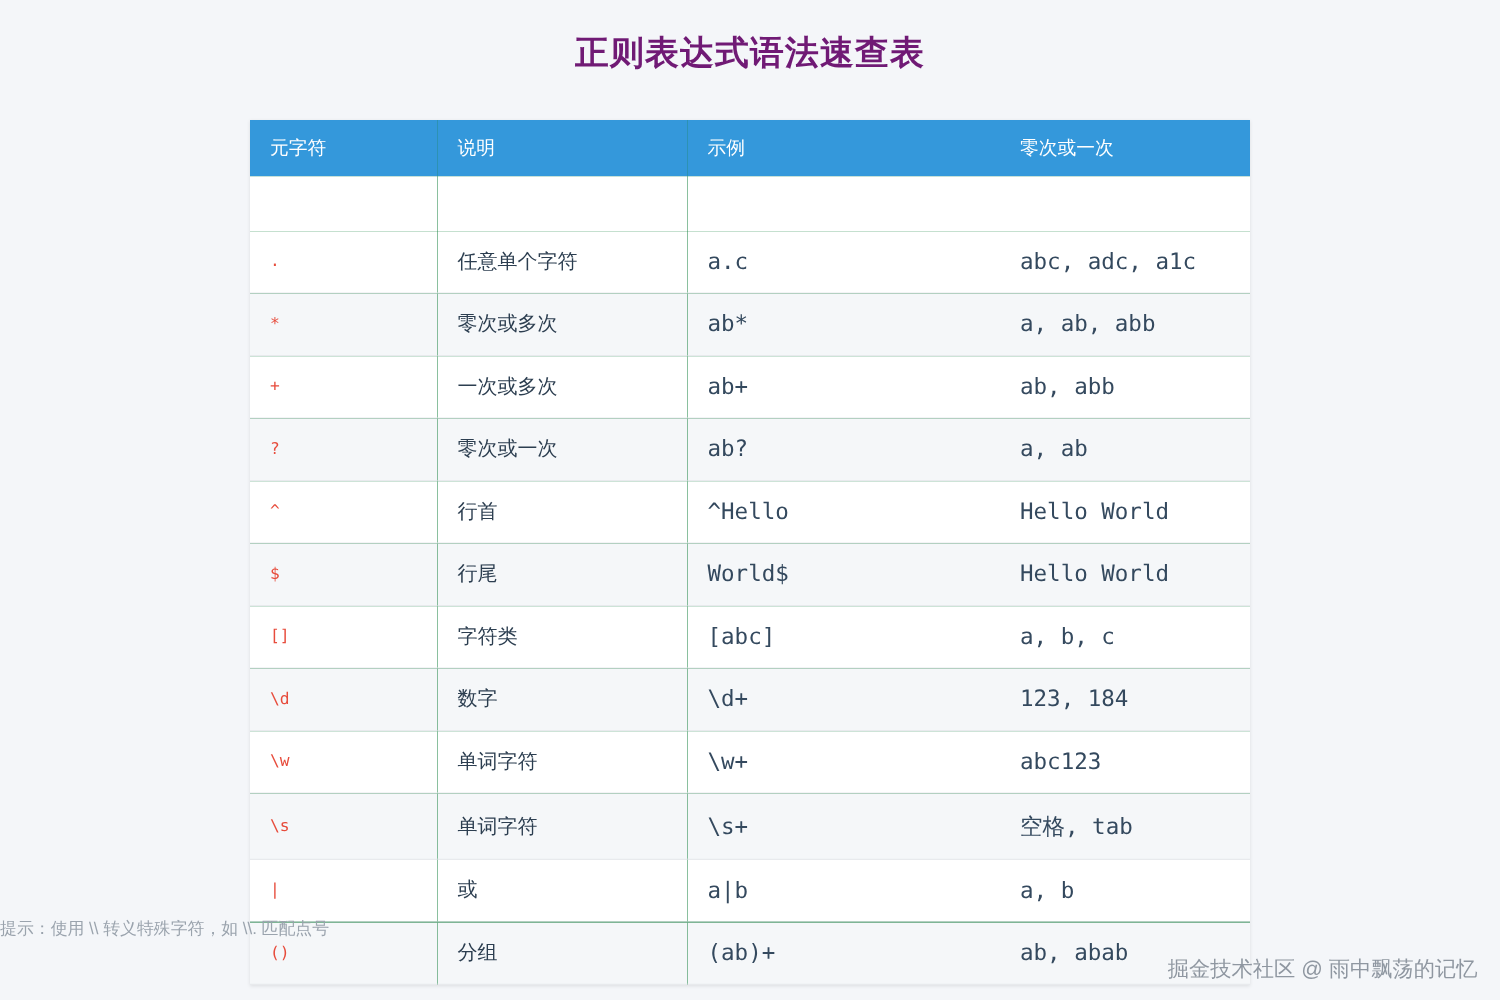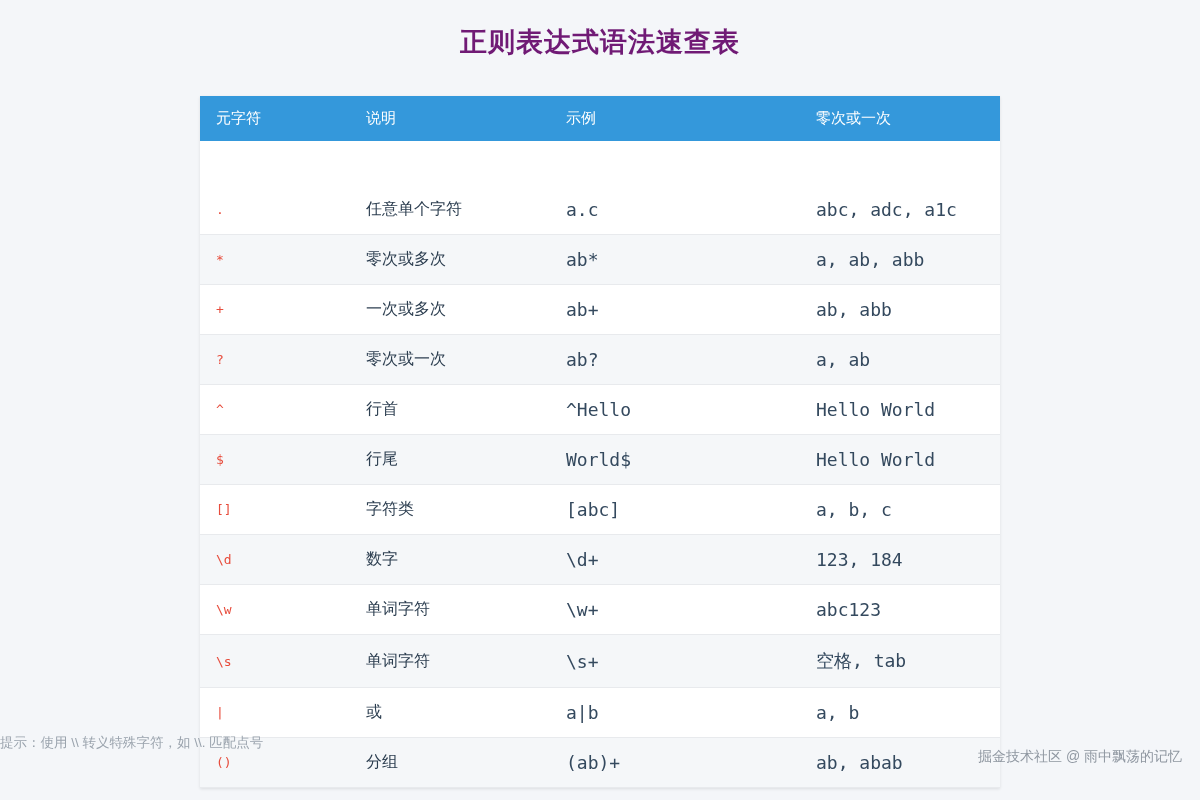--- a/index.html
+++ b/index.html
@@ -88,22 +88,22 @@
     right: 0;
     top: 734px;
     text-align: left;
     font-size: 13.5px;
     color: #9aa3ad;
     pointer-events: none;
   }
   .watermark {
     position: absolute;
     right: 18px;
-    top: 748px;
-    font-size: 14px;
+    top: 764px;
+    font-size: 17px;
     color: #7e8792;
     opacity: 0.85;
   }
 </style>
 </head>
 <body>
 
 <div class="page-title">正则表达式语法速查表</div>
 
 <div class="table-wrap">

